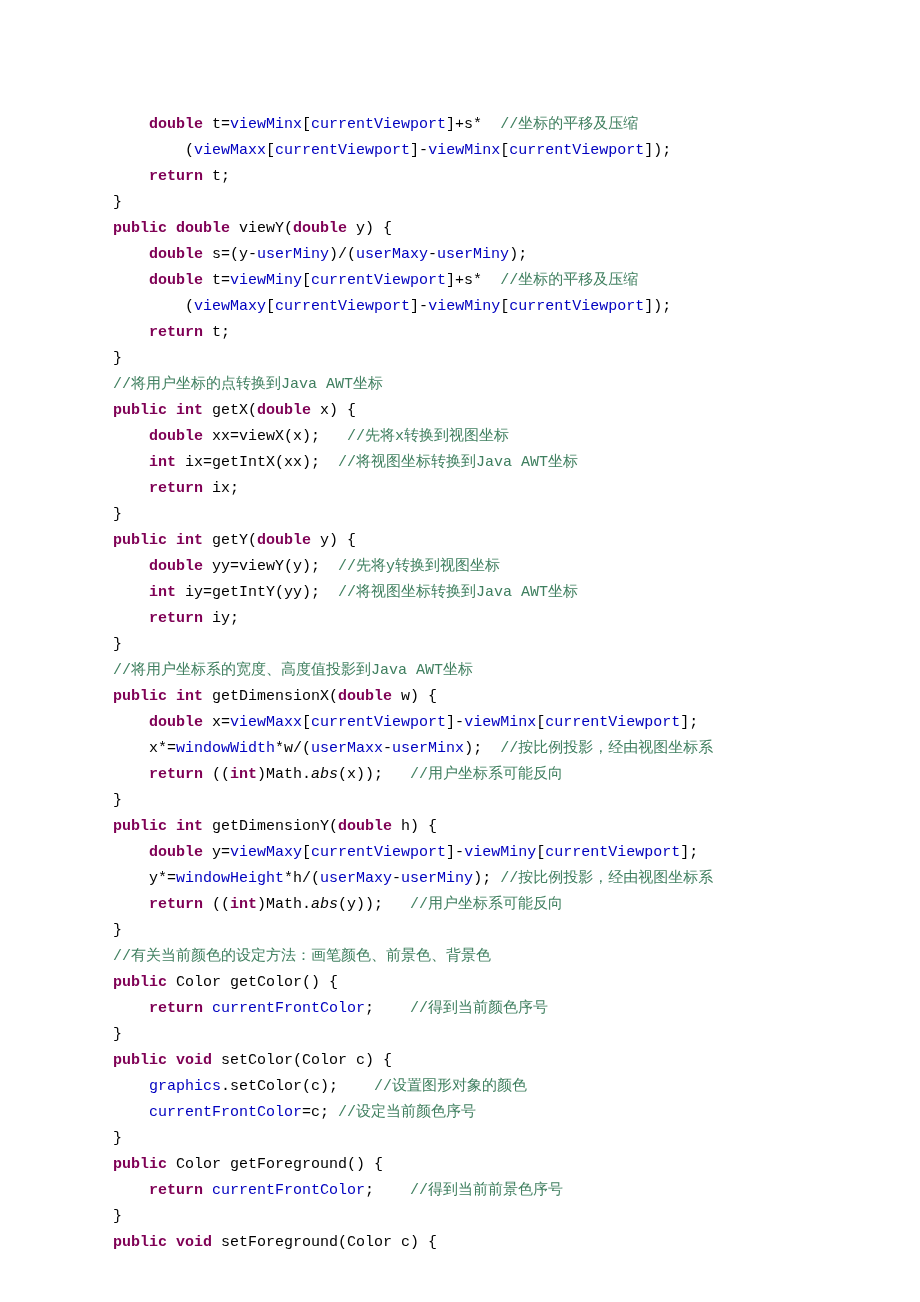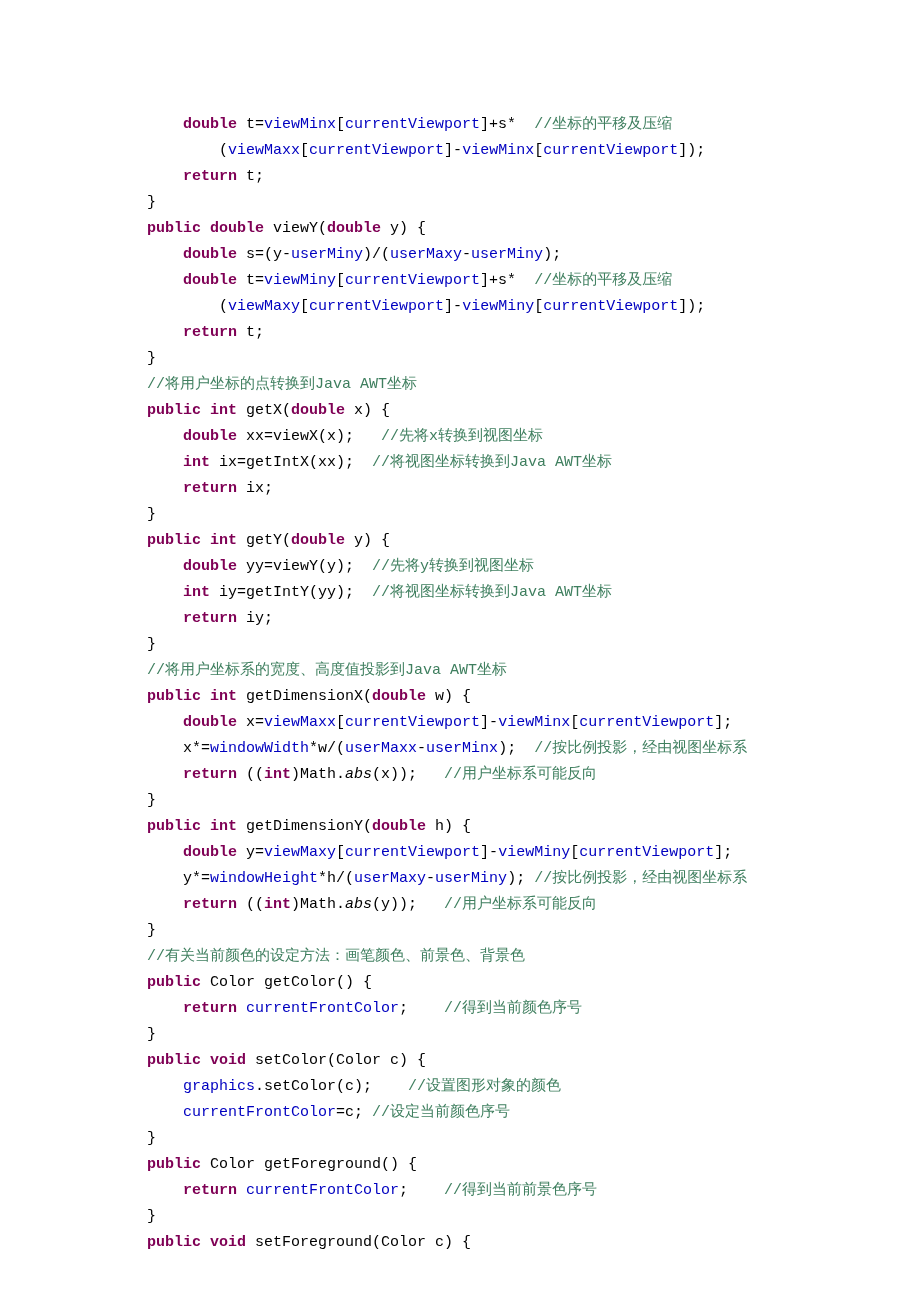--- a/index.html
+++ b/index.html
@@ -6,21 +6,21 @@
     margin: 0;
     padding: 0;
     background: #ffffff;
     font-family: Consolas, Monaco, 'Courier New', monospace;
     font-size: 15px;
     line-height: 26px;
   }
   .page {
     width: 920px;
     box-sizing: border-box;
-    padding: 112px 0 0 111px;
+    padding: 112px 0 0 77px;
   }
   pre {
     margin: 0;
     font-family: inherit;
     white-space: pre;
   }
   .kw { color: #7f0055; font-weight: bold; }
   .fld { color: #0000c0; }
   .cmt { color: #3f7f5f; }
   .plain { color: #000000; }

